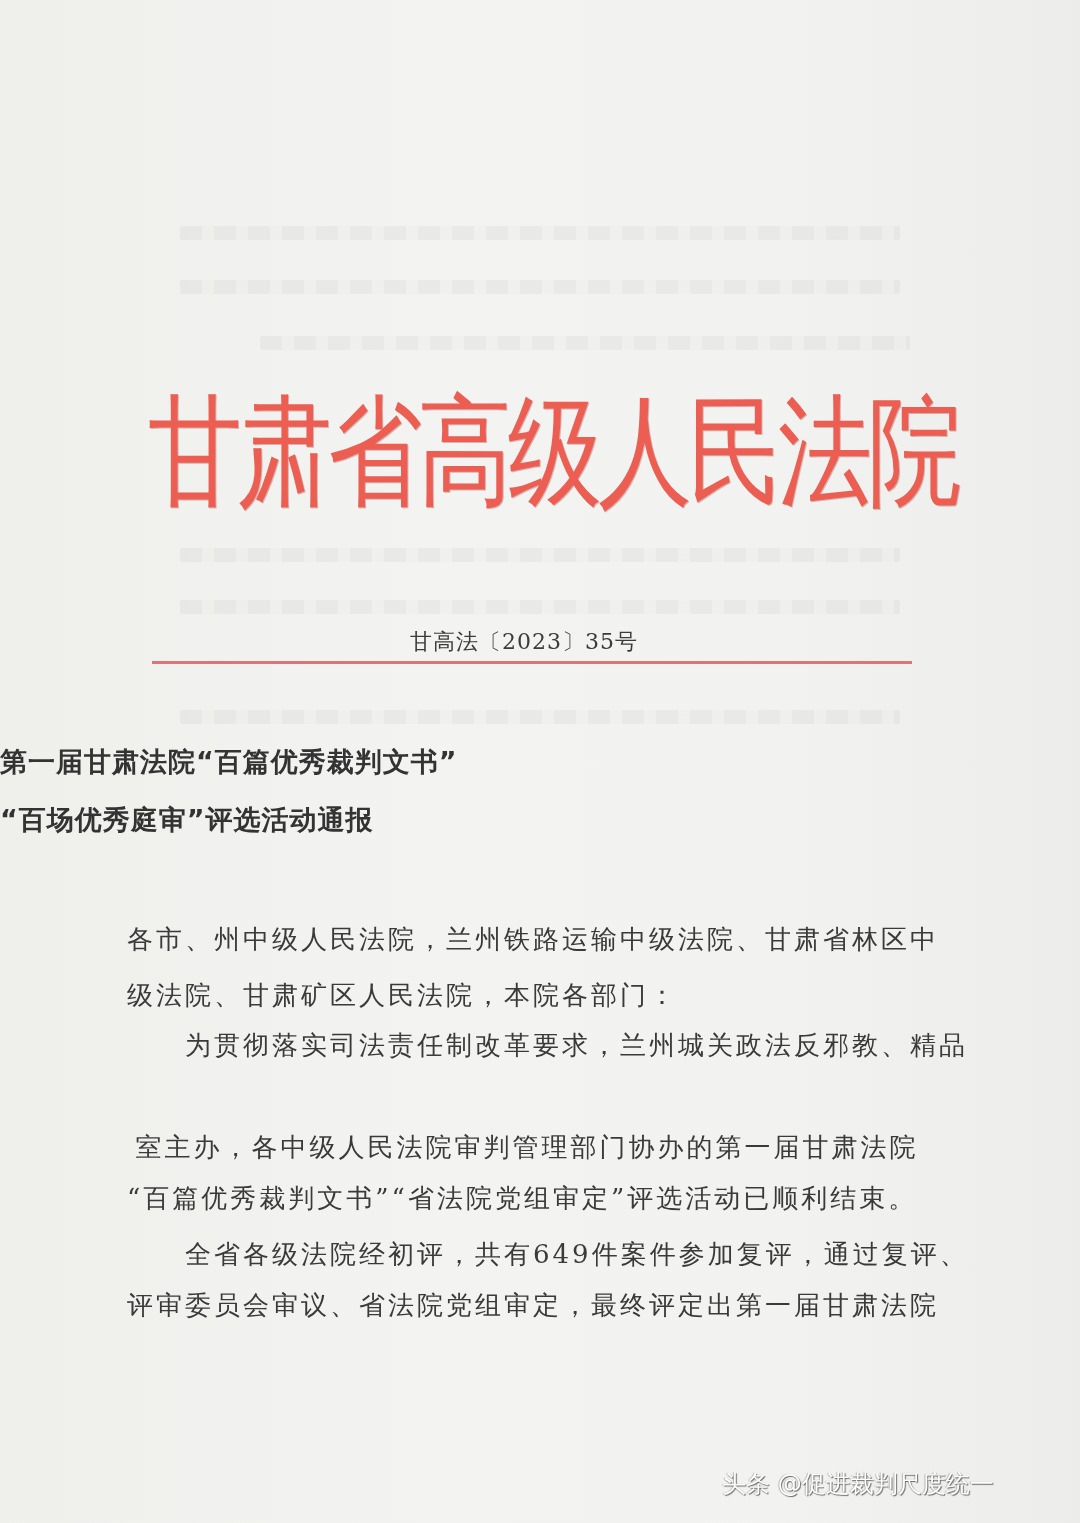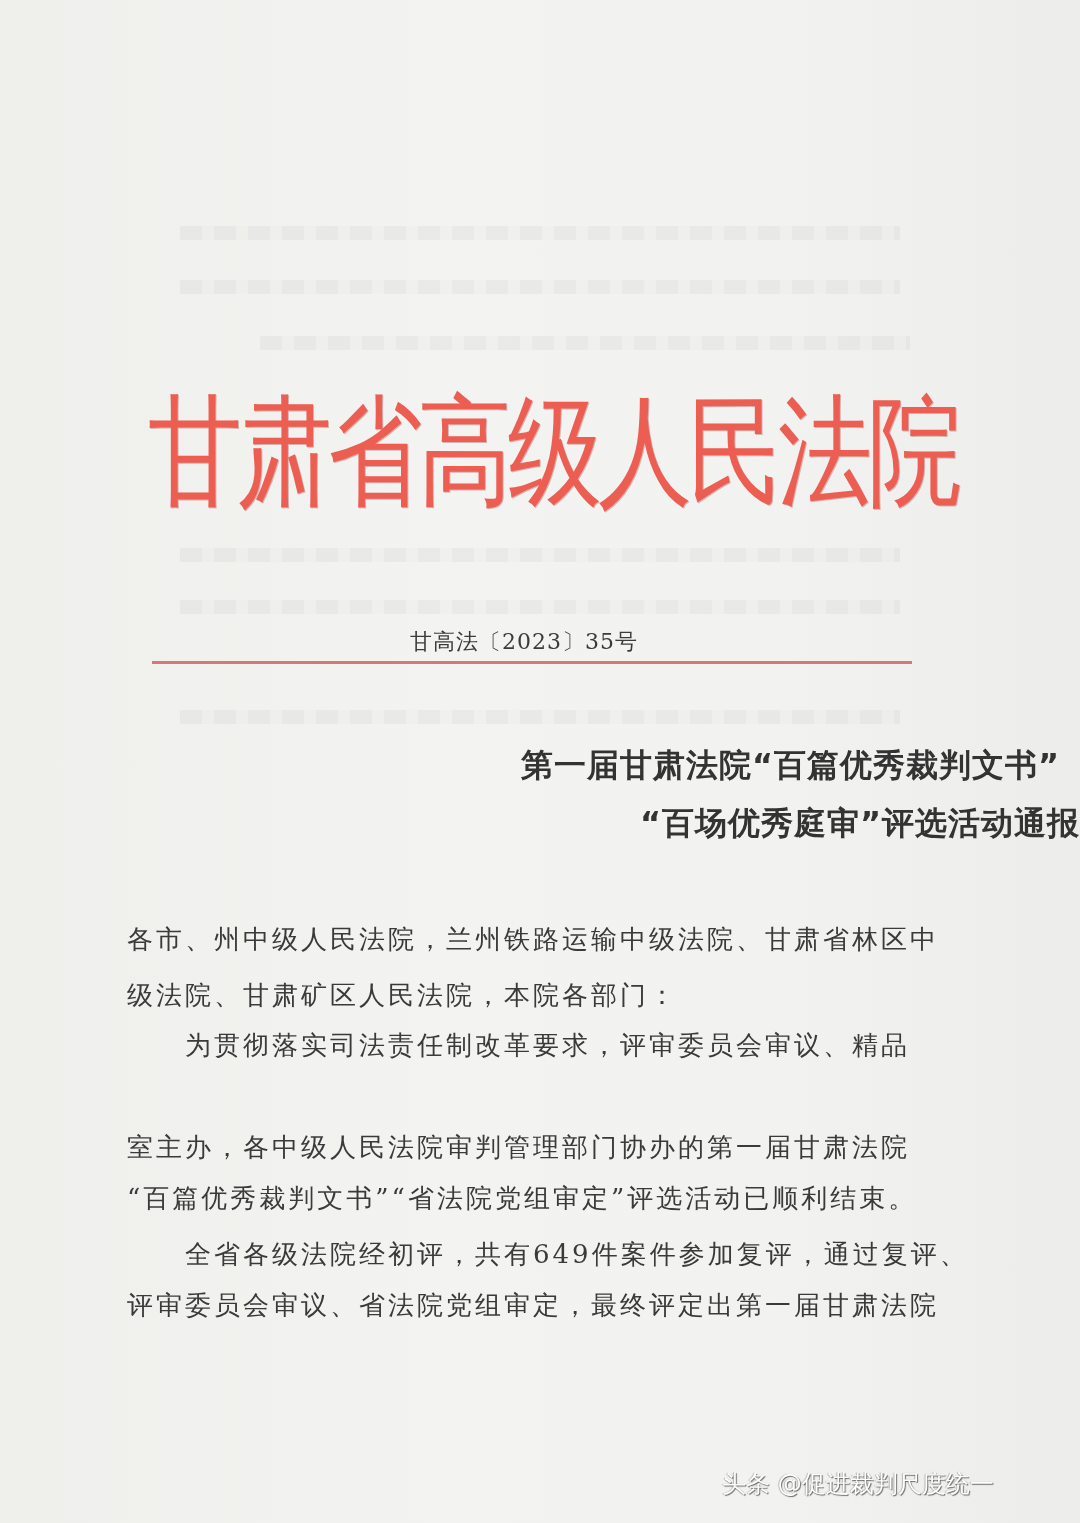--- a/index.html
+++ b/index.html
@@ -64,24 +64,24 @@
       left: 152px;
       top: 661px;
       width: 760px;
       height: 3px;
       background: #d8767a;
     }
     .title {
       position: absolute;
       left: 0;
       width: 1080px;
-      text-align: right;
+      text-align: left;
       font-family: "DejaVu Sans", "Liberation Sans", sans-serif;
       font-weight: bold;
-      font-size: 32px;
+      font-size: 27px;
       color: #333;
       white-space: nowrap;
       letter-spacing: 1px;
     }
     .title.l1 { top: 744px; left: 0; width: 1060px; }
     .title.l2 { top: 802px; left: 0; width: 1080px; }
     .body-text {
       position: absolute;
       left: 127px;
       width: 800px;
@@ -119,20 +119,20 @@
 
   <div class="doc-number">甘高法〔2023〕35号</div>
 
   <div class="red-rule"></div>
 
   <div class="title l1">第一届甘肃法院“百篇优秀裁判文书”</div>
   <div class="title l2">“百场优秀庭审”评选活动通报</div>
 
   <div class="body-text" style="top:914px;">各市、州中级人民法院，兰州铁路运输中级法院、甘肃省林区中</div>
   <div class="body-text" style="top:970px;">级法院、甘肃矿区人民法院，本院各部门：</div>
-  <div class="body-text" style="top:1020px;">　　为贯彻落实司法责任制改革要求，评审委员会审议、精品</div>
-  <div class="body-text" style="top:1122px;">室主办，各中级人民法院审判管理部门协办的第一届甘肃法院</div>
+  <div class="body-text" style="top:1020px;">　　为贯彻落实司法责任制改革要求，兰州城关政法反邪教、精品</div>
+  <div class="body-text" style="top:1122px;text-align:center;">室主办，各中级人民法院审判管理部门协办的第一届甘肃法院</div>
   <div class="body-text" style="top:1173px;">“百篇优秀裁判文书”“省法院党组审定”评选活动已顺利结束。</div>
   <div class="body-text" style="top:1229px;">　　全省各级法院经初评，共有649件案件参加复评，通过复评、</div>
   <div class="body-text" style="top:1280px;">评审委员会审议、省法院党组审定，最终评定出第一届甘肃法院</div>
 
   <div class="watermark">头条 @促进裁判尺度统一</div>
 </div>
 
 </body></html>

